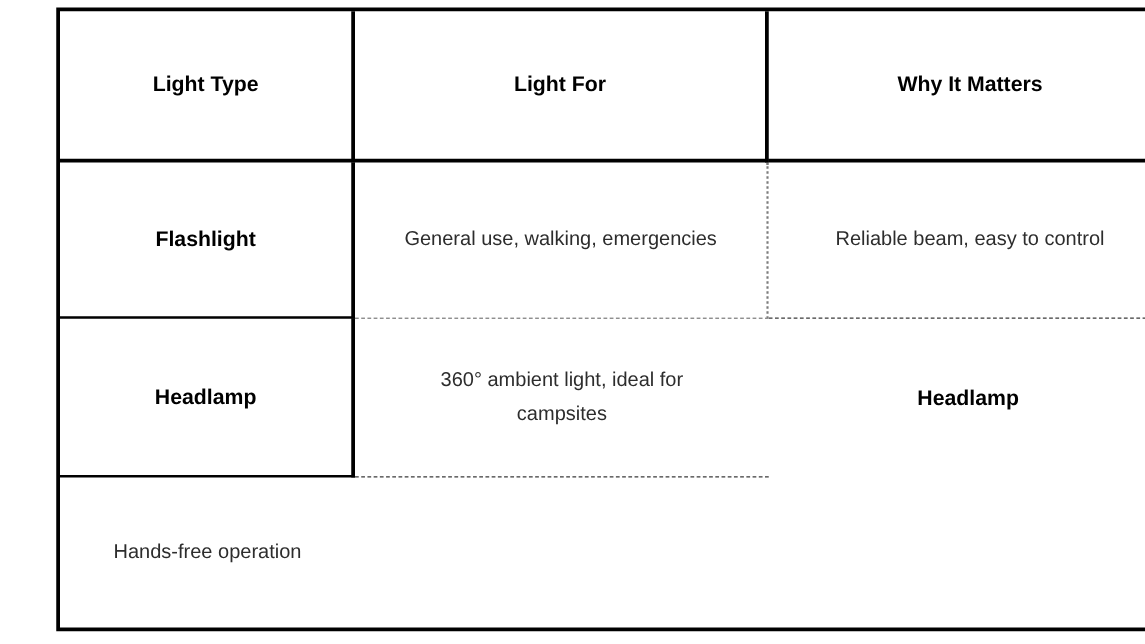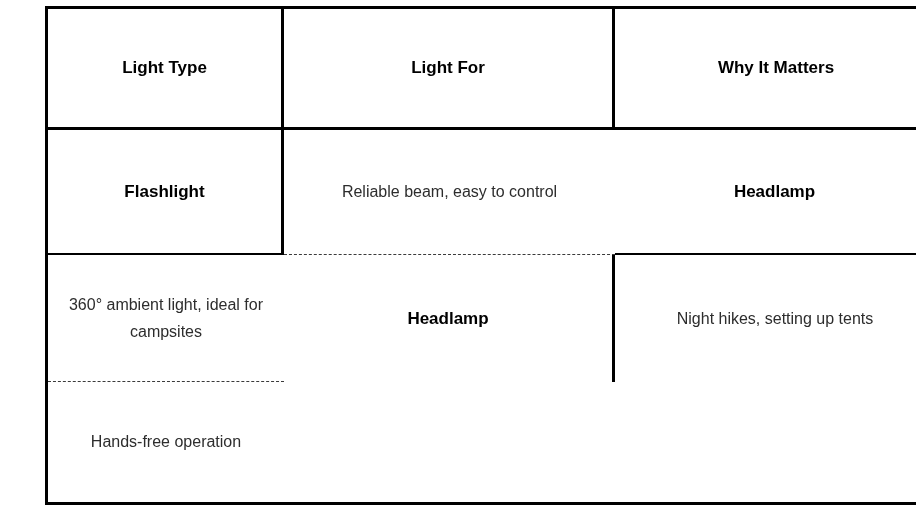--- a/index.html
+++ b/index.html
@@ -75,35 +75,35 @@
     <div class="cell hcell hc2">
       <span>Light For</span>
     </div>
     <div class="cell hcell">
       <span>Why It Matters</span>
     </div>
 
     <div class="cell tcell solid-bottom">
       <span>Flashlight</span>
     </div>
+    <div class="cell bcell dotted-right dashed-bottom">
+      <span class="txt-mid">General use, walking, emergencies</span>
+    </div>
     <div class="cell bcell dashed-bottom">
       <span class="txt-wide">Reliable beam, easy to control</span>
     </div>
 
     <div class="cell tcell solid-bottom">
       <span>Headlamp</span>
     </div>
     <div class="cell bcell dashed-bottom">
       <span class="txt-wide">360° ambient light, ideal for campsites</span>
     </div>
 
     <div class="cell tcell">
       <span>Headlamp</span>
     </div>
-    <div class="cell bcell dotted-right">
-      <span class="txt-mid">Night hikes, setting up tents</span>
-    </div>
     <div class="cell bcell">
       <span class="txt-wide">Hands-free operation</span>
     </div>
 
   </div>
 </div>
 
 </body></html>

